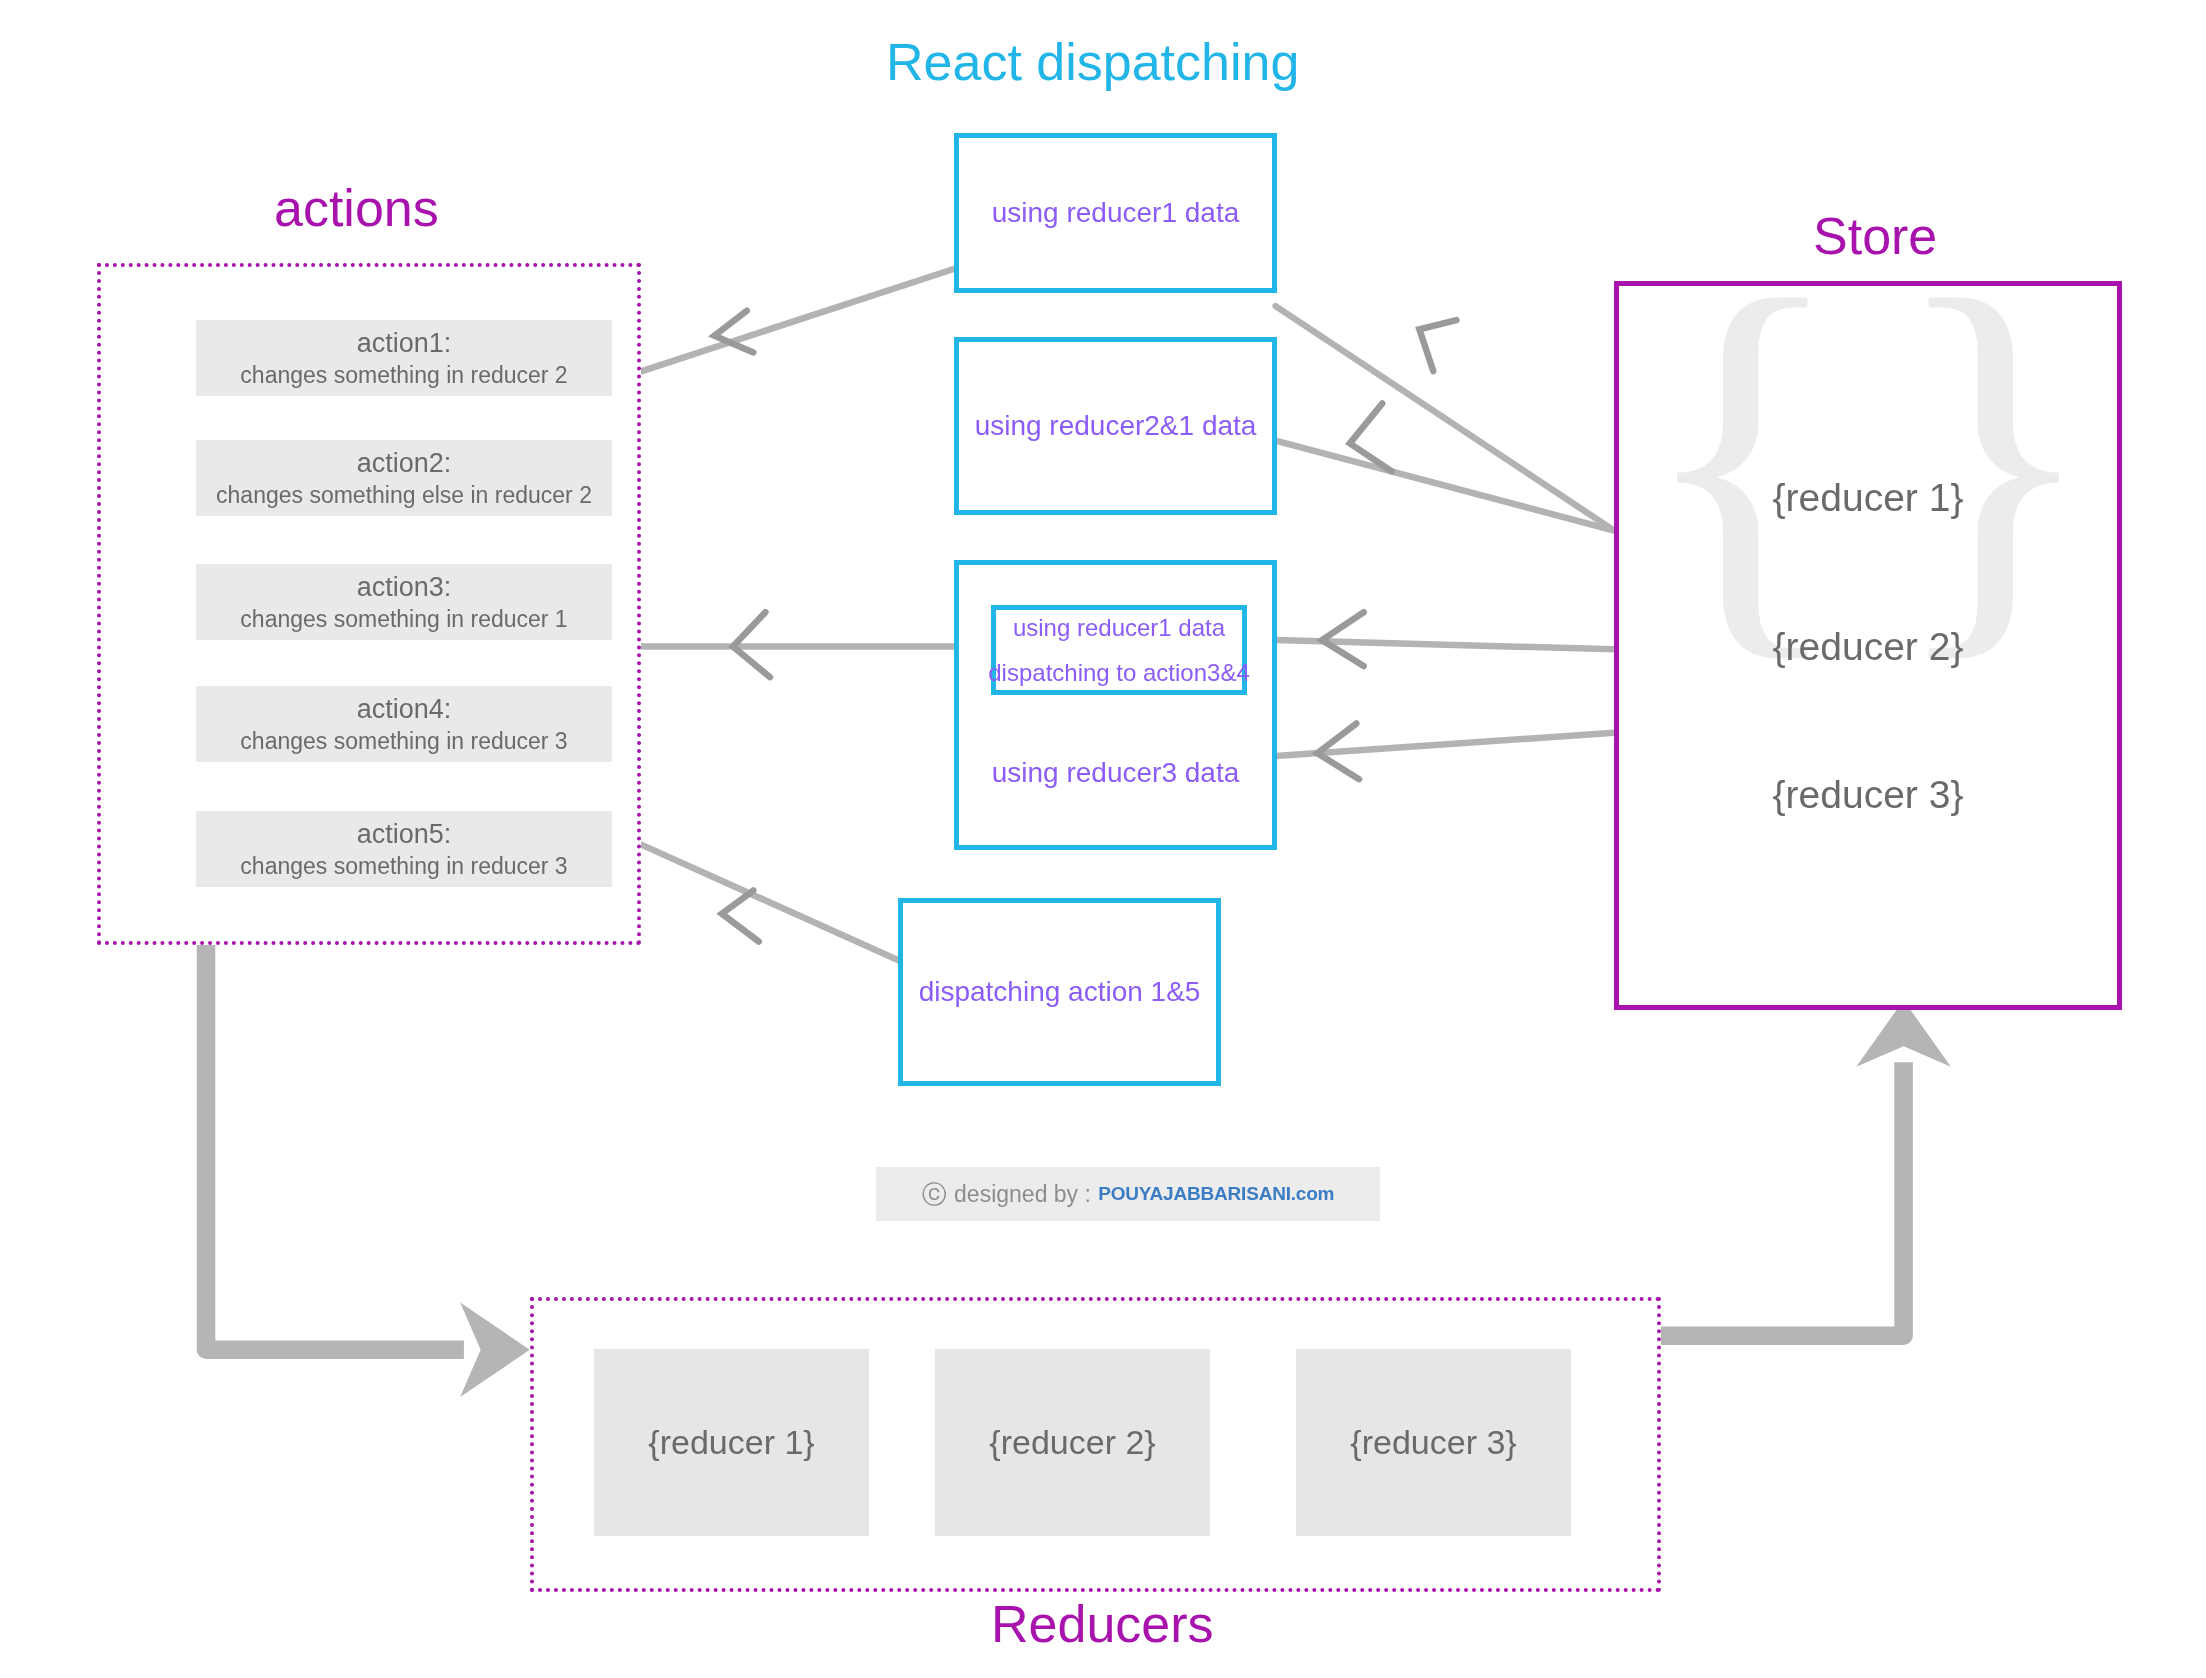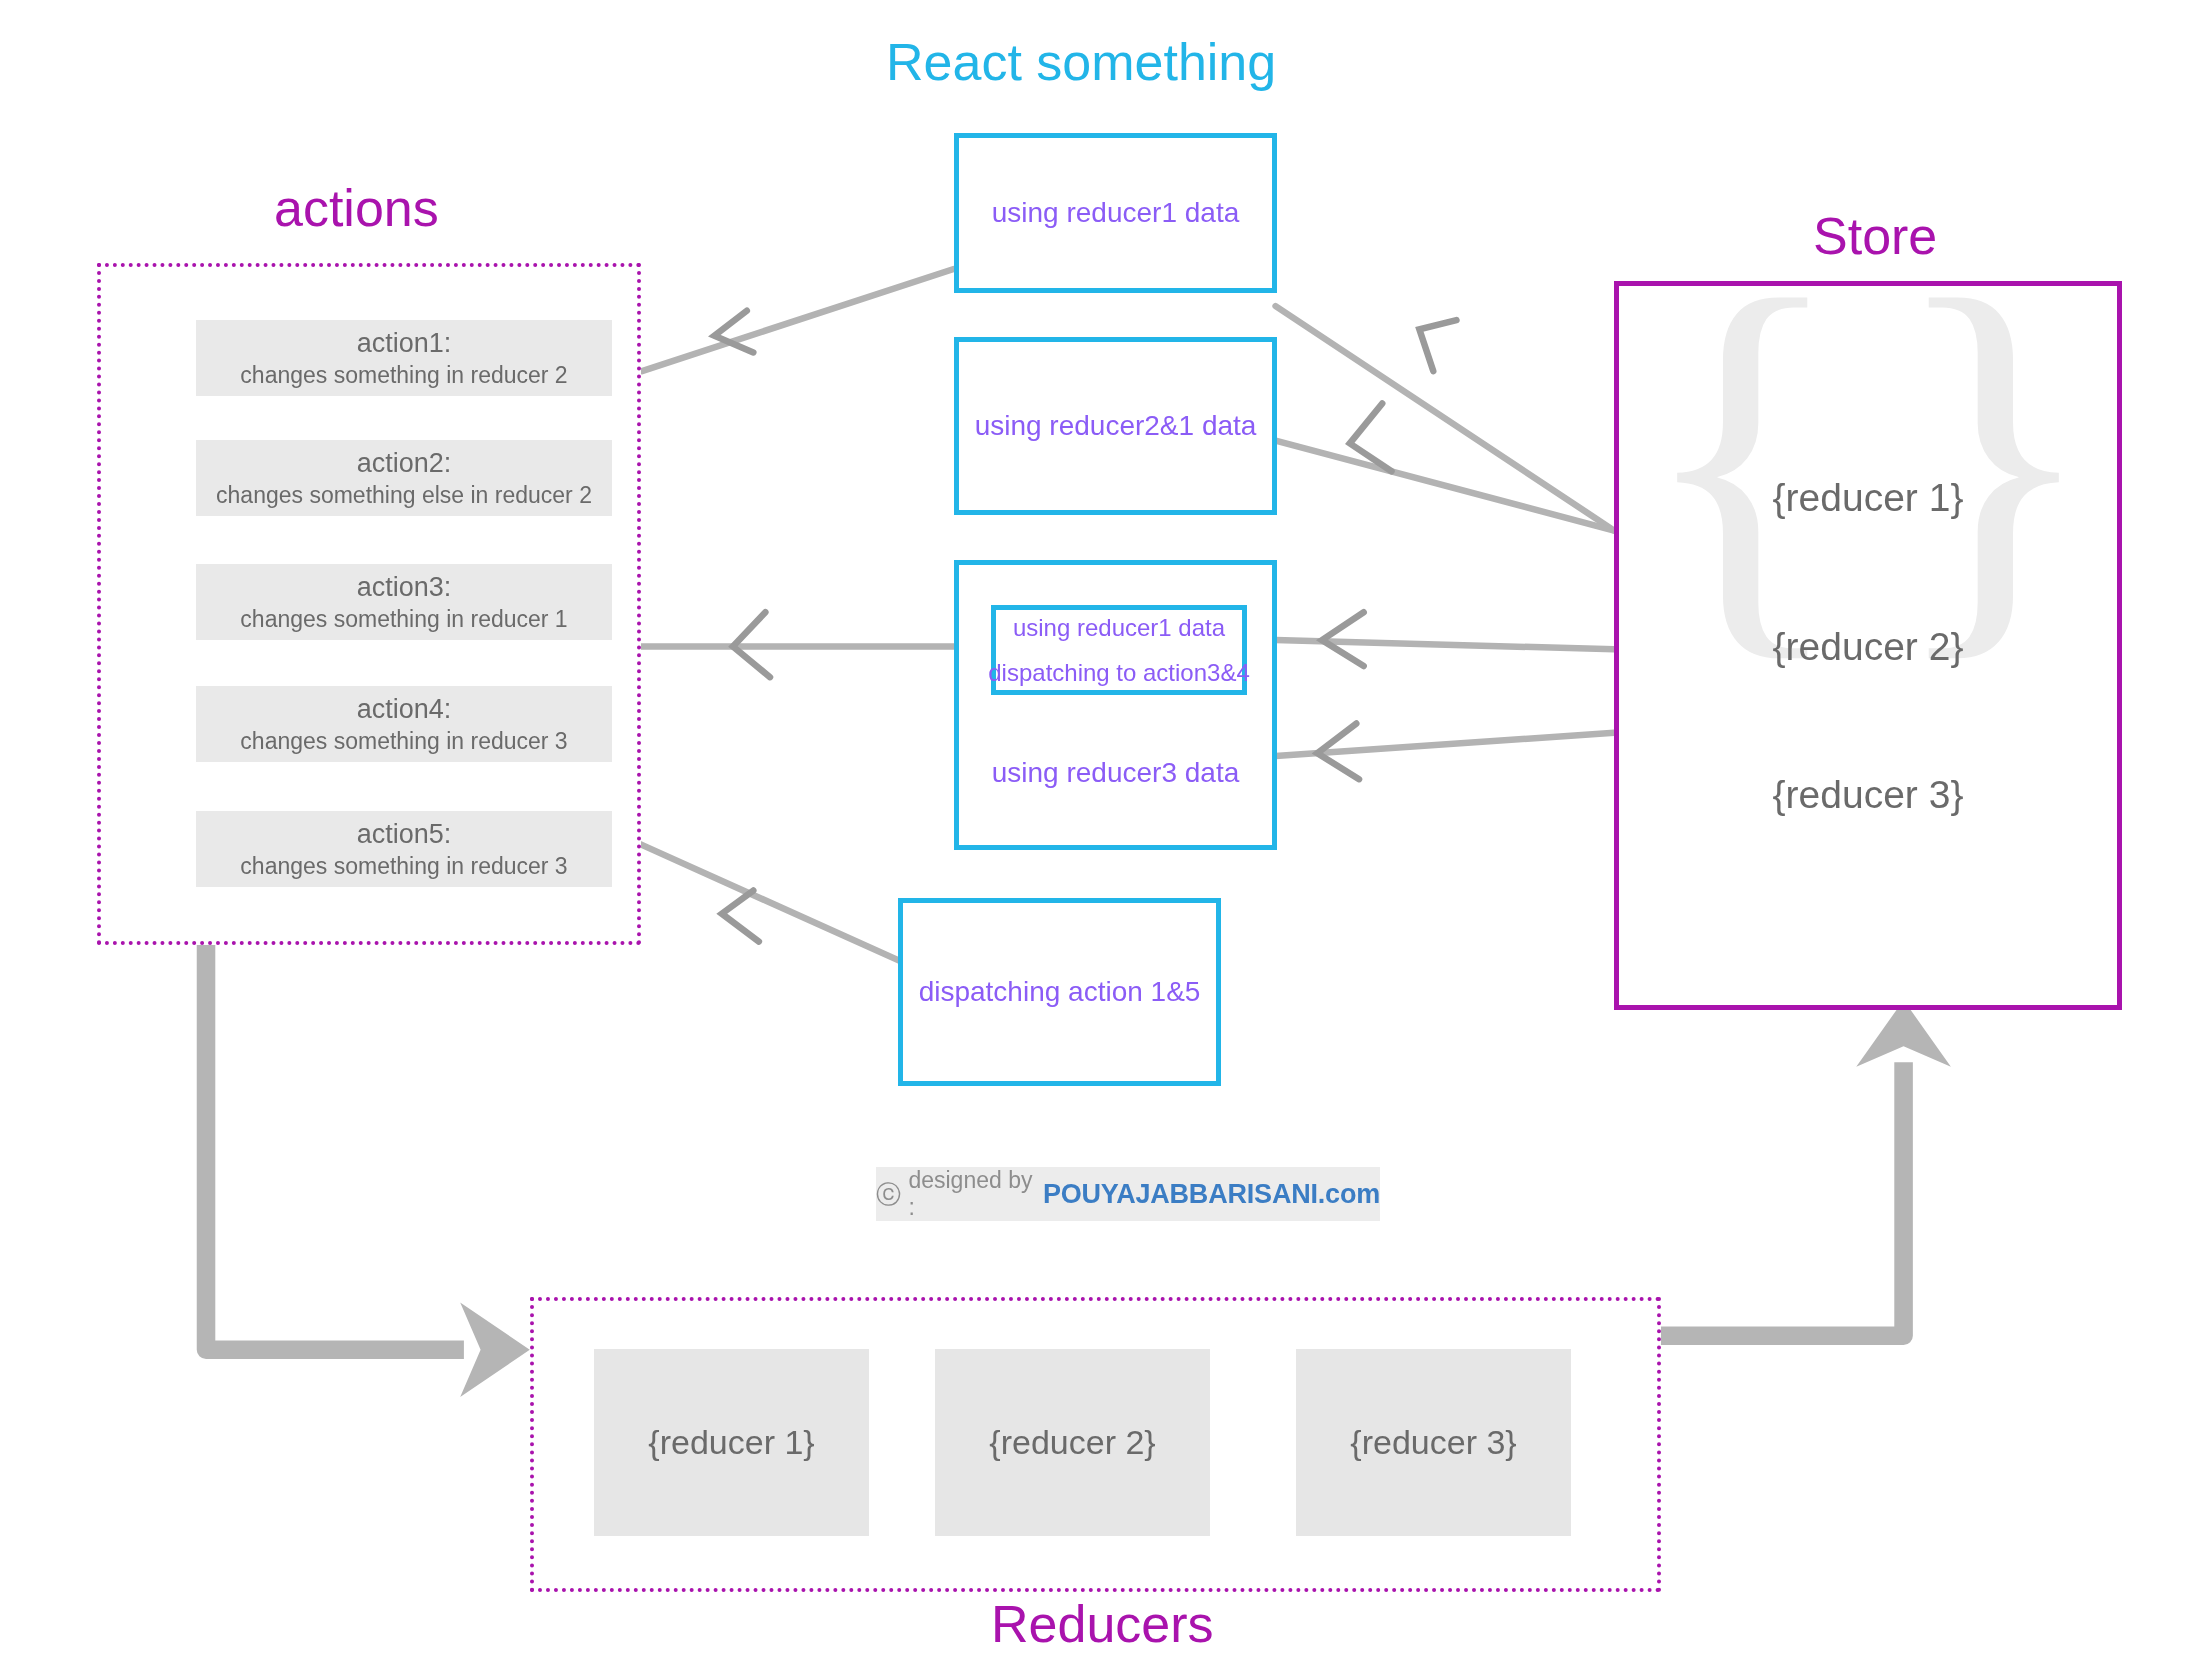--- a/index.html
+++ b/index.html
@@ -168,21 +168,21 @@
     font-size: 23px;
   }
   #watermark .cc {
     color: #8d8d8d;
     font-size: 25px;
   }
   #watermark .by { color: #8d8d8d; }
   #watermark .site {
     color: #3b7dc4;
     font-weight: bold;
-    font-size: 27px;
+    font-size: 19px;
     letter-spacing: -0.2px;
   }
 </style>
 </head>
 <body>
 
 <div id="canvas">
 
   <svg class="wires" viewBox="0 0 2379 1810">
     <g stroke="#b3b3b3" stroke-width="7" fill="none" stroke-linecap="round">
@@ -214,21 +214,21 @@
       <path d="M 496 1404 L 571 1455 L 496 1506 L 518 1455 Z" fill="#b5b5b5"></path>
     </g>
 
     <g>
       <path d="M 1790 1440 L 2052 1440 L 2052 1145" stroke="#b5b5b5" stroke-width="20" fill="none" stroke-linejoin="round" stroke-linecap="butt"></path>
       <path d="M 2001 1150 L 2052 1078 L 2103 1150 L 2052 1128 Z" fill="#b5b5b5"></path>
     </g>
   </svg>
 
   <div class="sect-title" style="left:274px; top:178px;">actions</div>
-  <div class="sect-title cyan" style="left:886px; top:32px;">React something</div>
+  <div class="sect-title cyan" style="left:886px; top:32px;">React dispatching</div>
   <div class="sect-title" style="left:1813px; top:206px;">Store</div>
   <div class="sect-title" style="left:991px; top:1594px;">Reducers</div>
 
   <div id="actions-panel">
     <div class="action-box" style="top:53px;">
       <div class="action-title">action1:</div>
       <div class="action-desc">changes something in reducer 2</div>
     </div>
     <div class="action-box" style="top:173px;">
       <div class="action-title">action2:</div>

